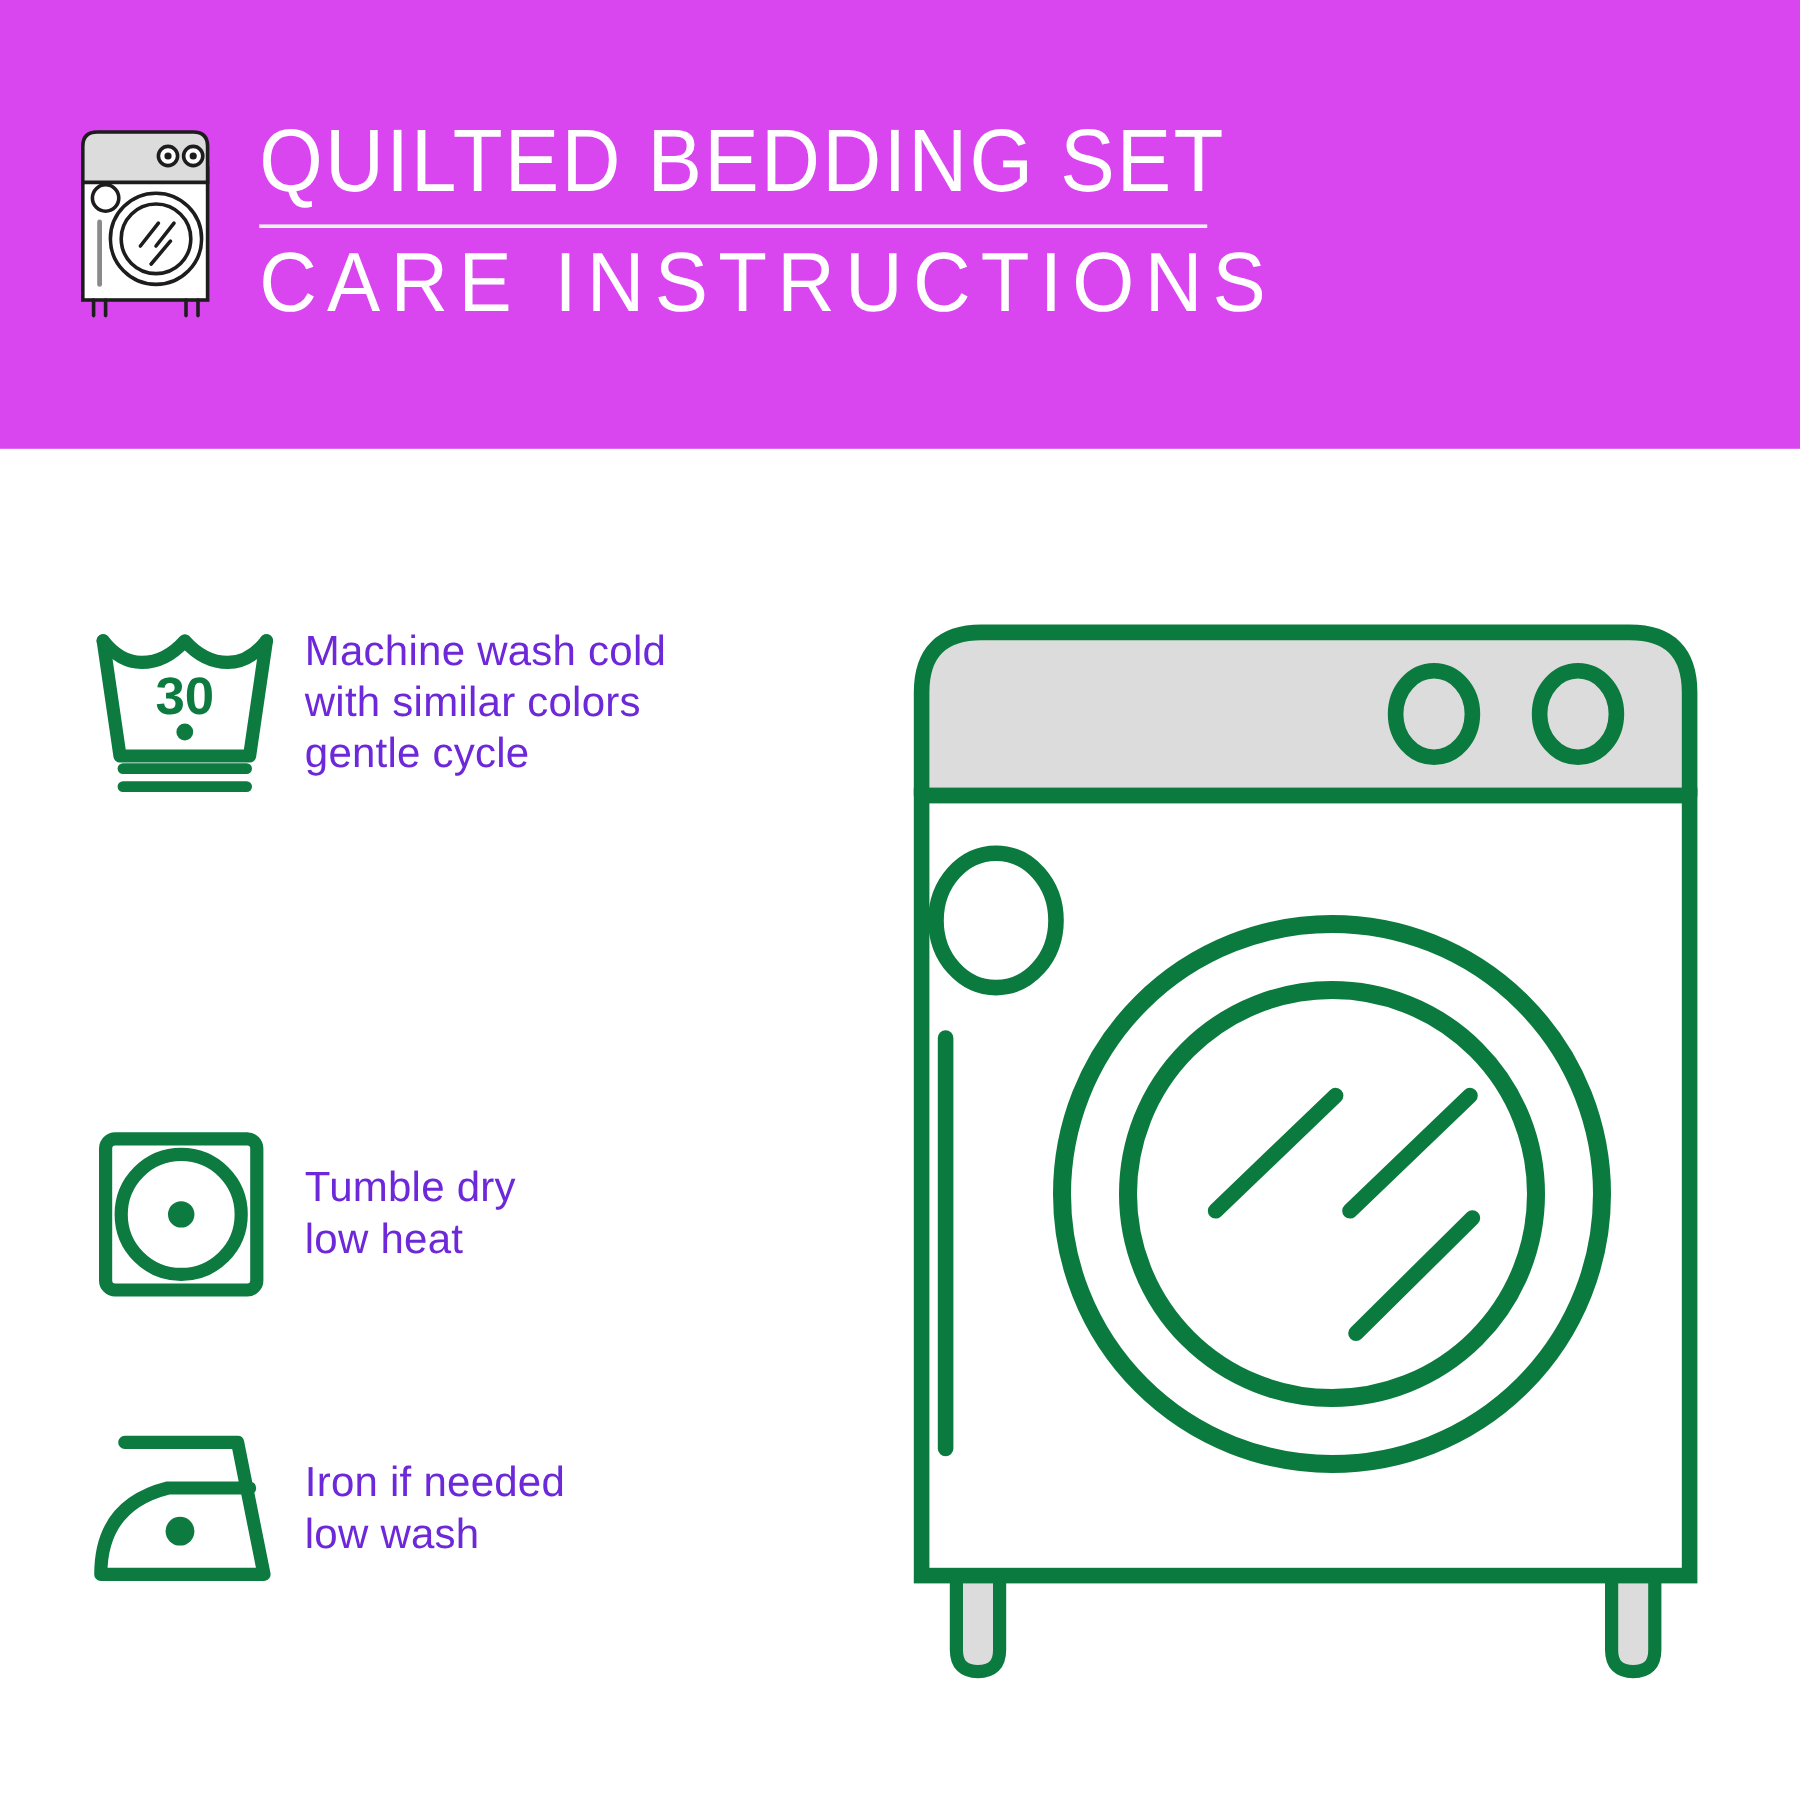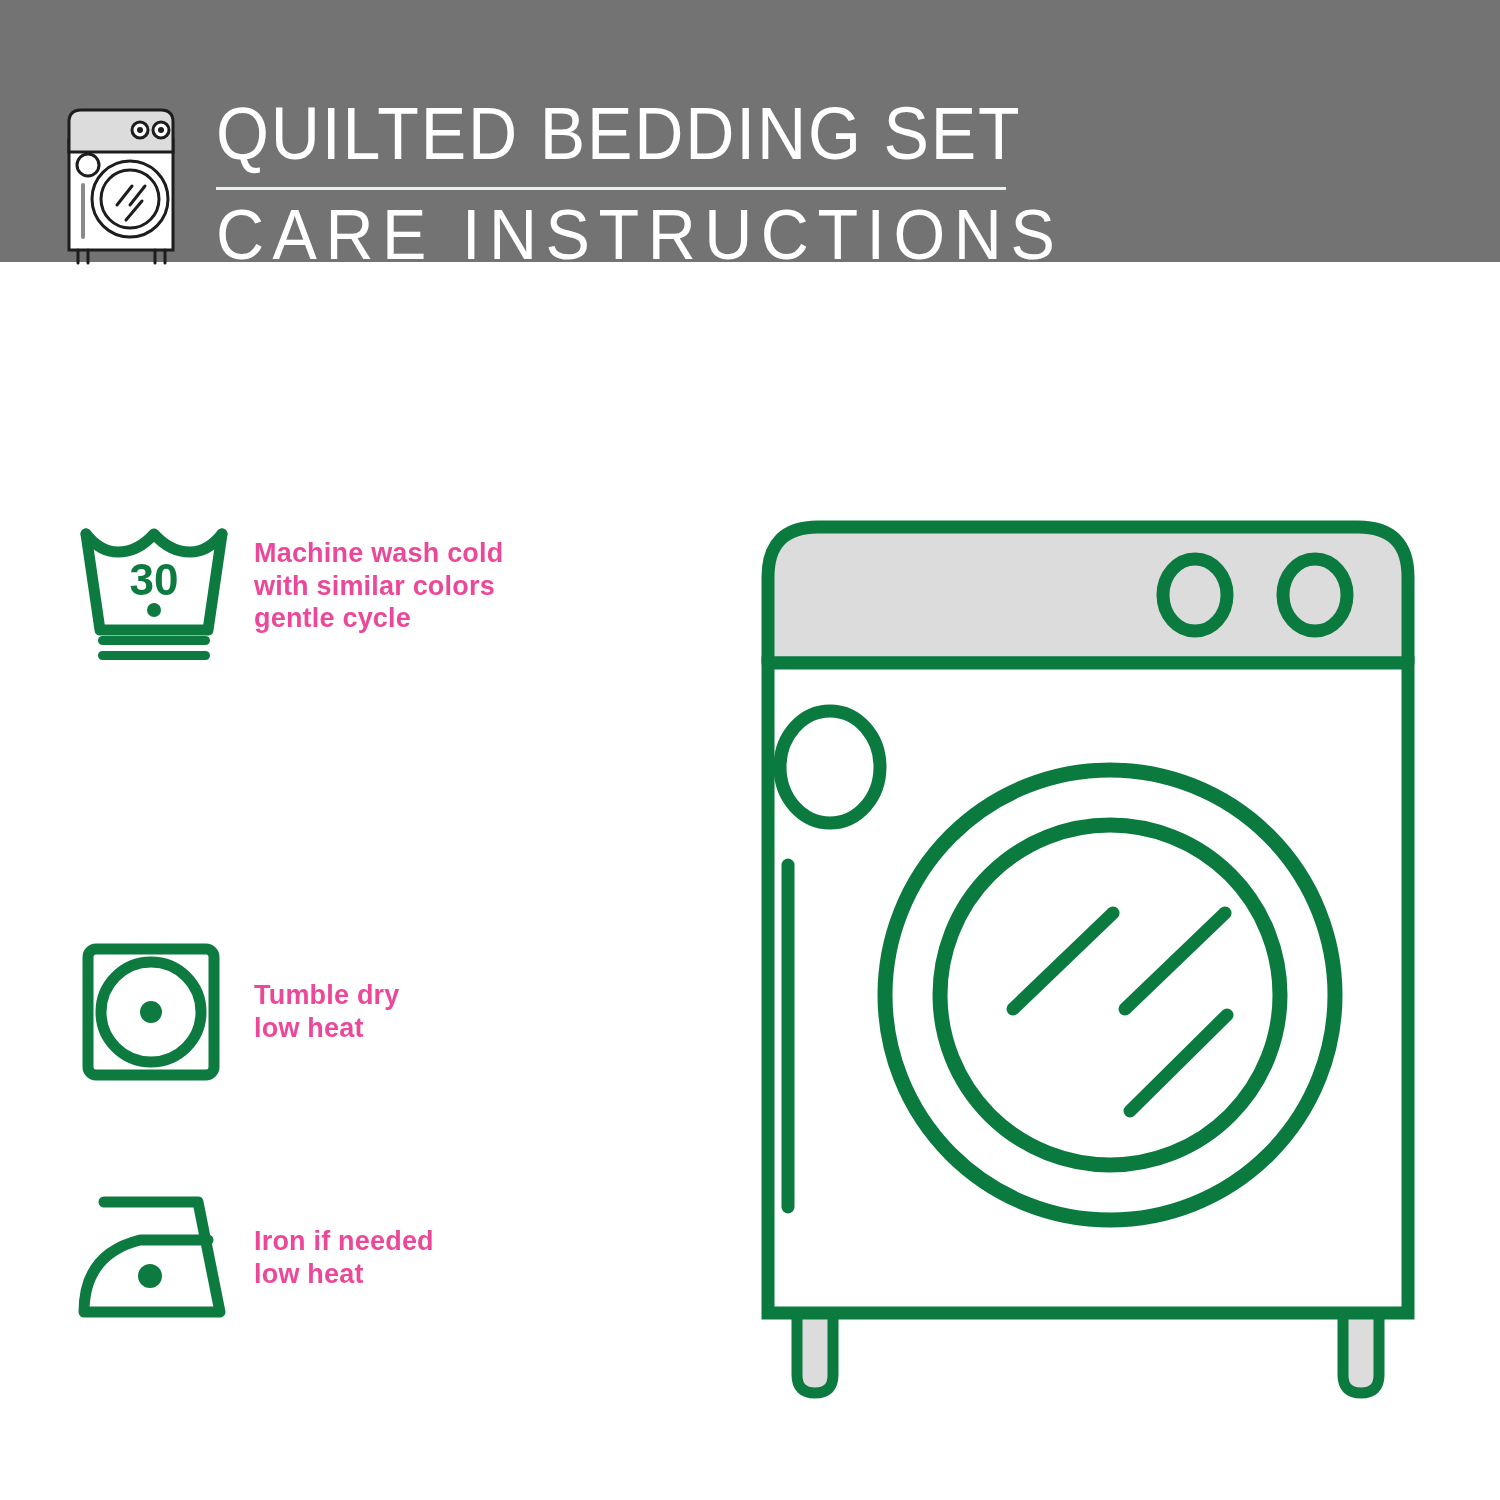--- a/index.html
+++ b/index.html
@@ -14,22 +14,22 @@
     overflow: hidden;
     position: relative;
   }
 
   
   .header {
     position: absolute;
     left: 0;
     top: 0;
     width: 1500px;
-    height: 262px;
-    background: #737373;
+    height: 374px;
+    background: #d946ef;
     box-sizing: border-box;
   }
   .header-inner {
     position: absolute;
     left: 62px;
     top: 98px;
     display: flex;
     align-items: flex-start;
   }
   .logo-icon {
@@ -97,24 +97,24 @@
     width: 170px;
     height: 160px;
     flex: 0 0 auto;
     display: flex;
     align-items: center;
     justify-content: flex-start;
   }
   .sym-wrap svg { display: block; }
 
   .care-text {
-    color: #ec4899;
-    font-size: 27px;
+    color: #6d28d9;
+    font-size: 35px;
     line-height: 1.22;
-    font-weight: 700;
+    font-weight: 400;
     letter-spacing: 0.2px;
     margin-left: 14px;
     white-space: pre-line;
   }
 
   
   .washer {
     position: absolute;
     left: 735px;
     top: 495px;
@@ -200,21 +200,21 @@
   </div>
 
   <div class="care-row r3">
     <div class="sym-wrap">
       <svg width="168" height="148" viewBox="0 0 168 148">
         <path d="M34 18 L128 18 L150 128 L14 128 Q14 70 70 56 L138 56" fill="none" stroke="#0d7a40" stroke-width="11" stroke-linejoin="round" stroke-linecap="round"></path>
         <circle cx="80" cy="92" r="12" fill="#0d7a40"></circle>
       </svg>
     </div>
     <div class="care-text">Iron if needed
-low heat</div>
+low wash</div>
   </div>
 </div>
 
 <div class="washer">
   <svg width="730" height="930" viewBox="0 0 730 930">
 
     <g>
       <path d="M62 812 L62 880 Q62 898 80 898 Q98 898 98 880 L98 812 Z" fill="#dcdcdc" stroke="#0b7a3e" stroke-width="11" stroke-linejoin="round"></path>
       <path d="M608 812 L608 880 Q608 898 626 898 Q644 898 644 880 L644 812 Z" fill="#dcdcdc" stroke="#0b7a3e" stroke-width="11" stroke-linejoin="round"></path>
     </g>

